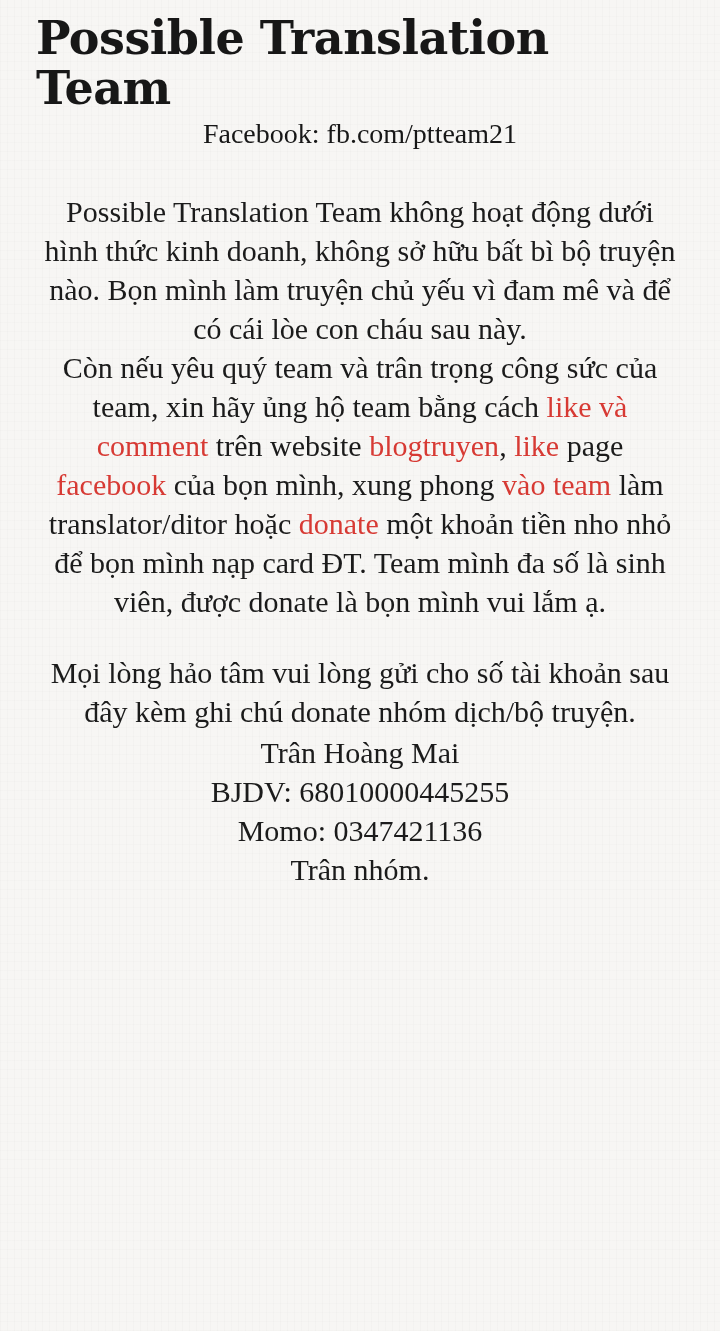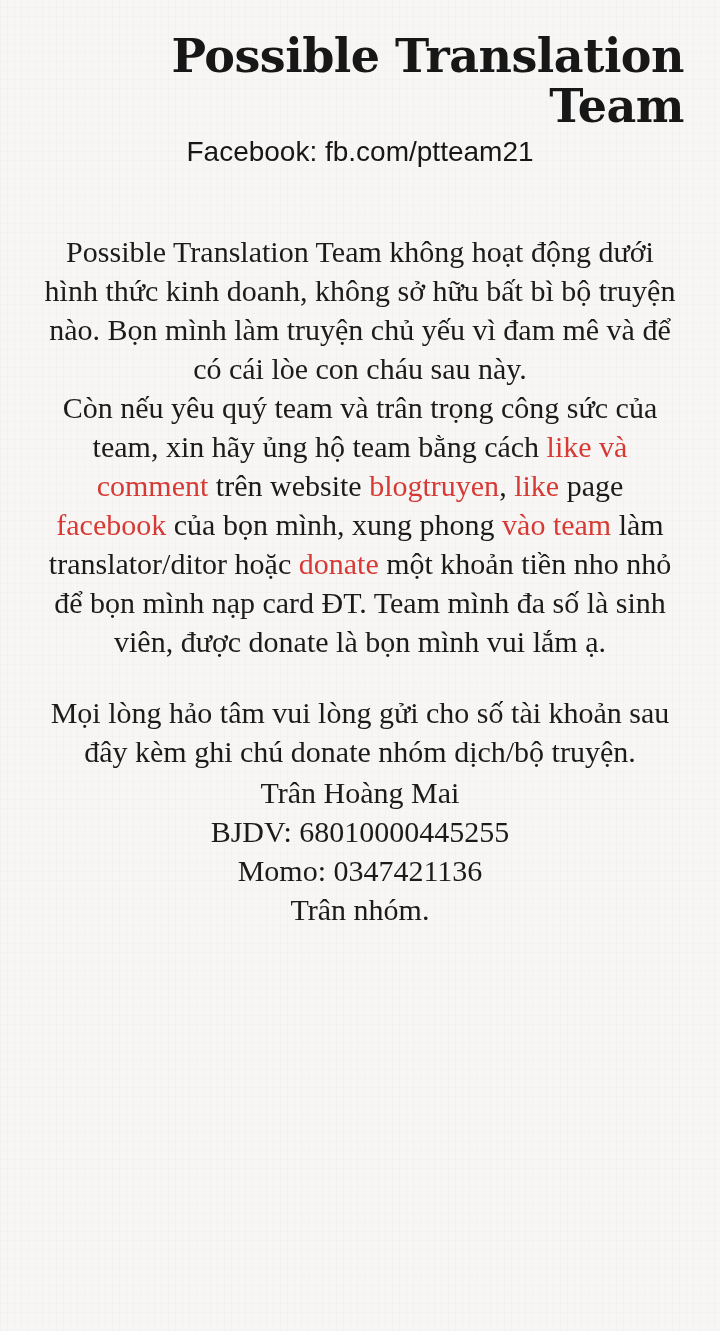--- a/index.html
+++ b/index.html
@@ -19,46 +19,46 @@
     height: 1331px;
     background: #f7f6f4;
     background-image:
       repeating-linear-gradient(90deg, rgba(0,0,0,0.016) 0px, rgba(0,0,0,0.016) 1px, rgba(0,0,0,0) 1px, rgba(0,0,0,0) 7px),
       repeating-linear-gradient(0deg, rgba(0,0,0,0.010) 0px, rgba(0,0,0,0.010) 1px, rgba(0,0,0,0) 1px, rgba(0,0,0,0) 9px);
     box-sizing: border-box;
     padding: 0 36px;
   }
   .title {
     margin: 0;
-    padding-top: 32px;
-    text-align: right;
+    padding-top: 14px;
+    text-align: left;
     font-family: "DejaVu Serif", serif;
     font-weight: 700;
     font-size: 46px;
     line-height: 1.08;
     letter-spacing: -0.5px;
     color: #171717;
   }
   .subtitle {
     margin: 6px 0 0 0;
     text-align: center;
-    font-family: Liberation Sans, sans-serif;
+    font-family: Liberation Serif, serif;
     font-size: 28px;
     line-height: 1.1;
     color: #171717;
   }
   .body-block {
     text-align: center;
     font-family: "Liberation Serif", serif;
     color: #1b1b1b;
     font-size: 30px;
     line-height: 1.30;
     padding: 0 6px;
   }
-  .b1 { margin-top: 64px; }
+  .b1 { margin-top: 42px; }
   .b2 { margin-top: 36px; }
   .b3 { }
   .b4 { margin-top: 32px; }
   .hl {
     color: #d73a34;
   }
   .bank {
     text-align: center;
     font-family: "Liberation Serif", serif;
     color: #1b1b1b;

